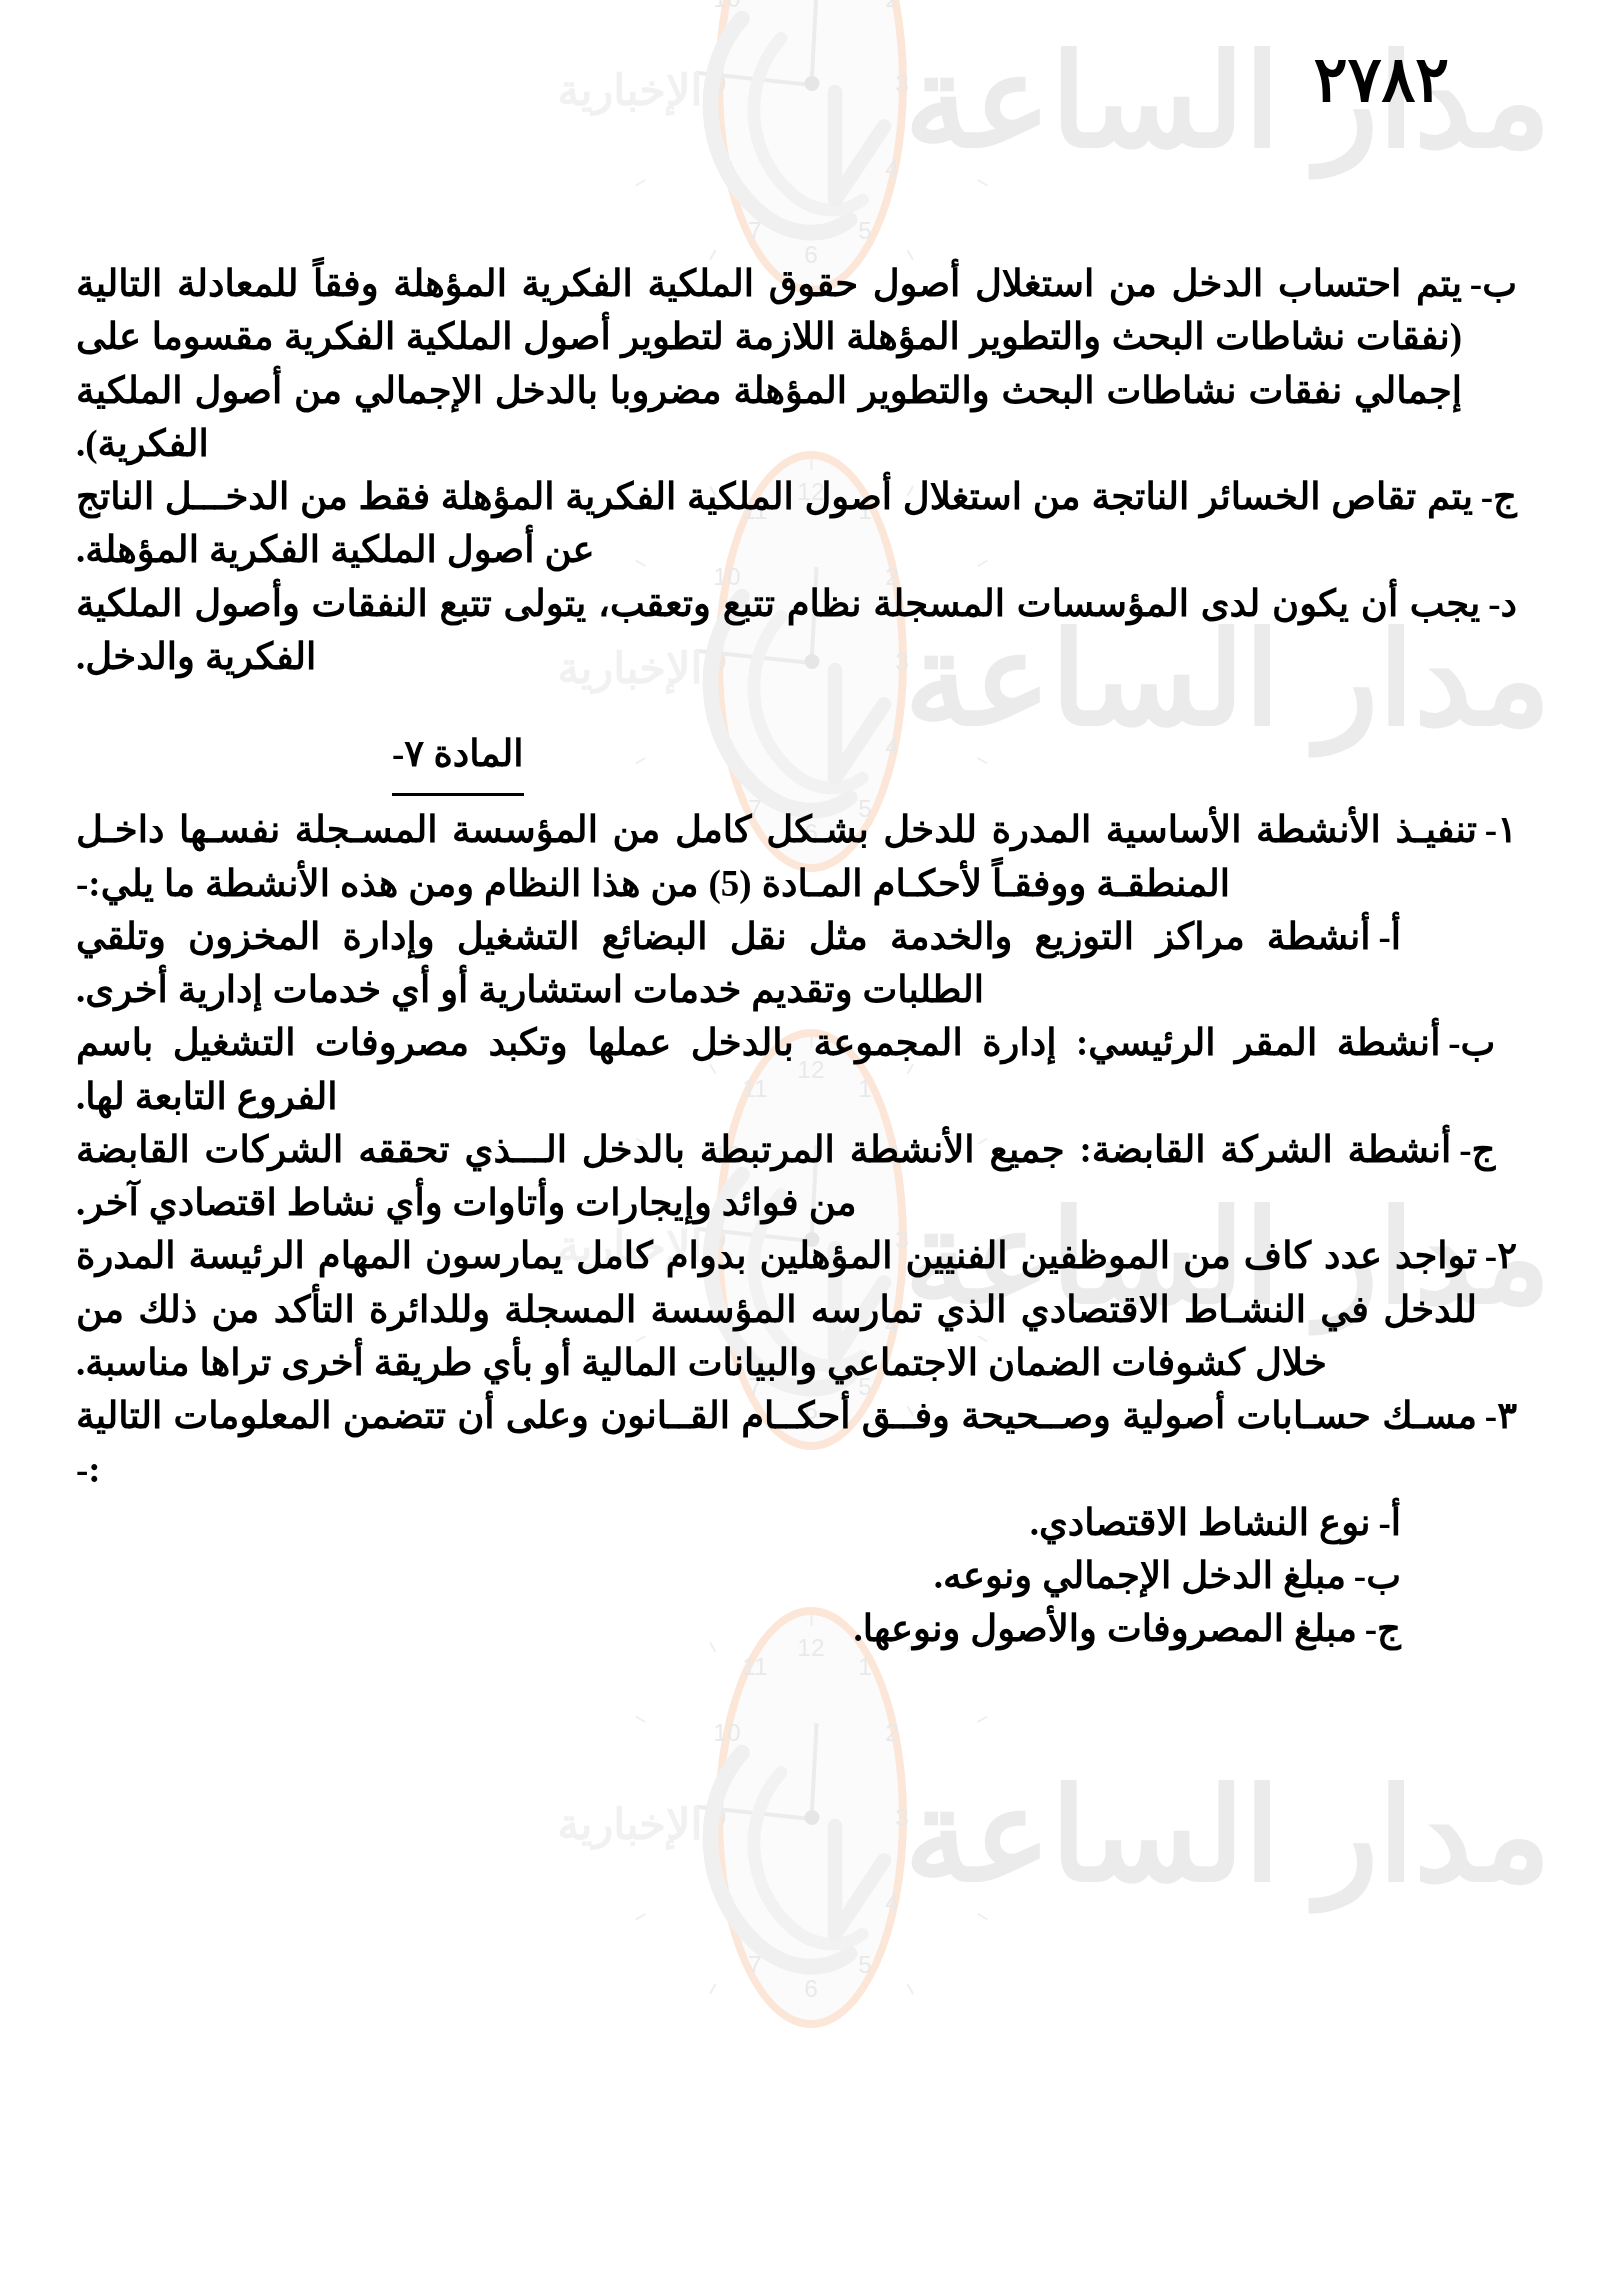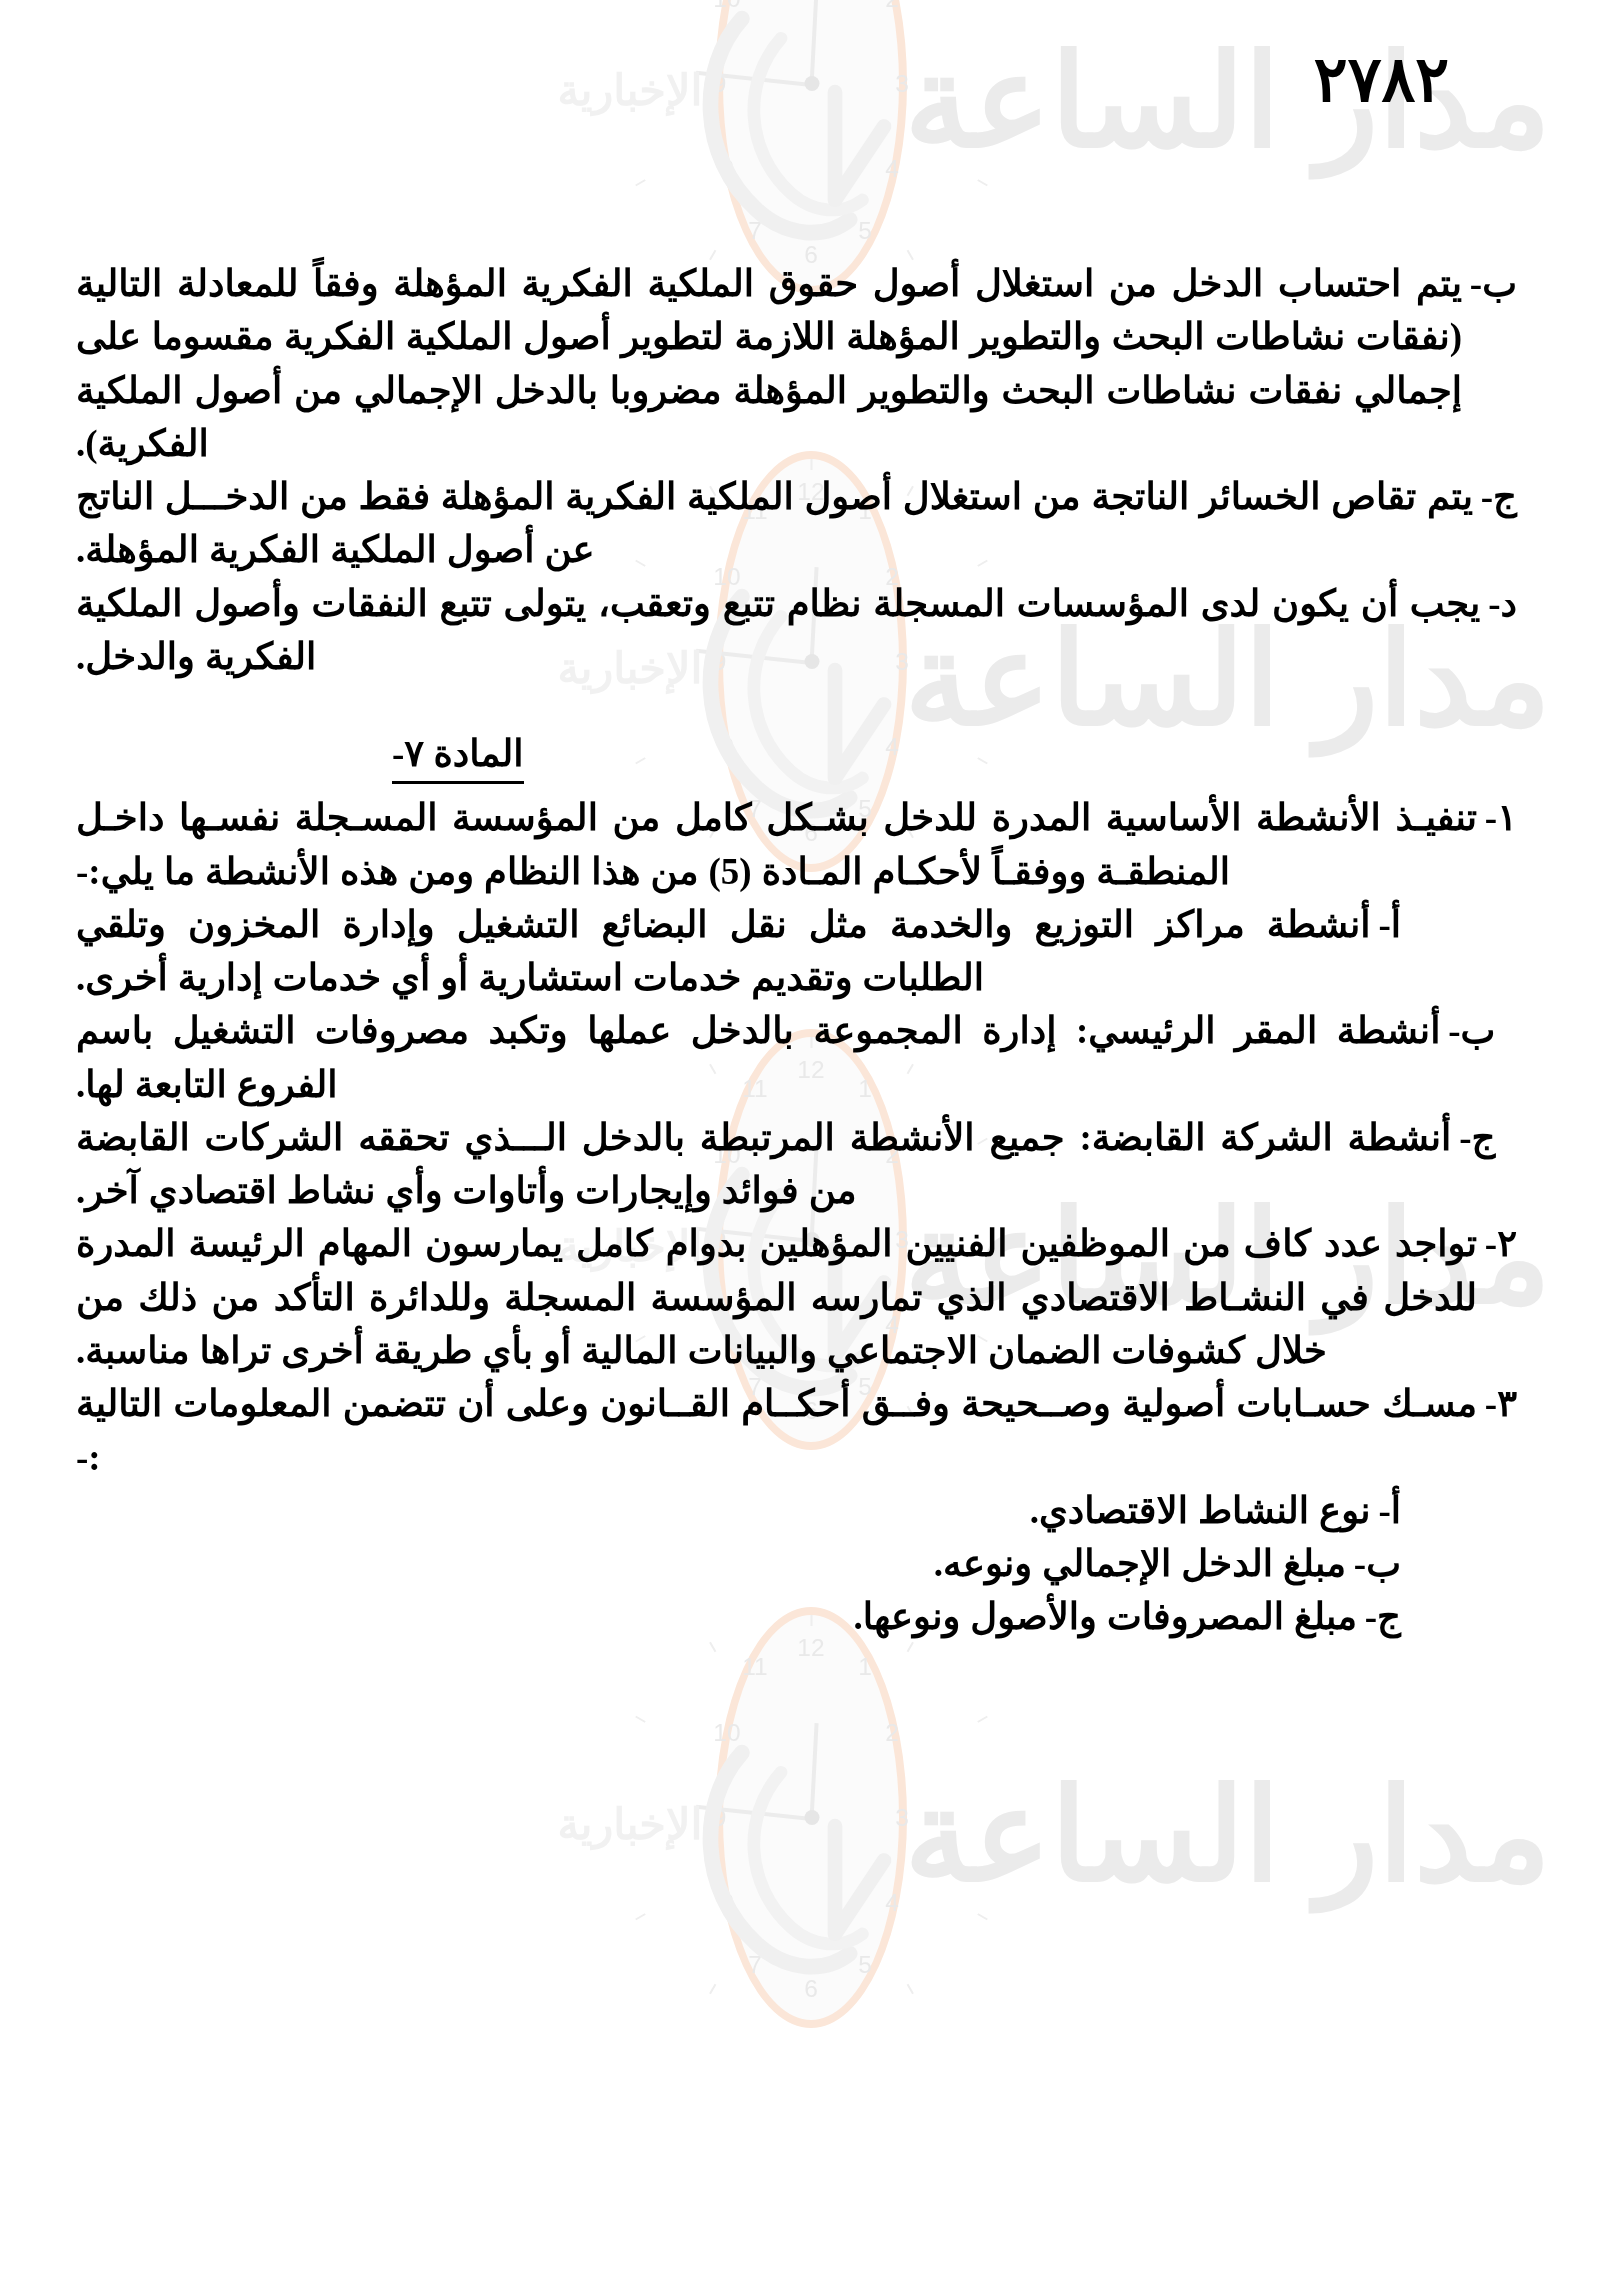--- a/index.html
+++ b/index.html
@@ -221,21 +221,21 @@
     margin-right: 0;
     width: 1441px;
     text-align: left;
     direction: rtl;
   }
   #madda-title {
     display: inline-block;
     font-weight: 700;
     font-size: 37px;
     border-bottom: 3.9px solid #000;
-    padding-bottom: 4px;
+    padding-bottom: 16px;
     margin-left: 316px;
     line-height: 1.2;
   }
   #madda-a {
     display: block;
     text-align: left;
     font-weight: 700;
     font-size: 37px;
     margin-top: 5.9px;
     padding-left: 253px;

